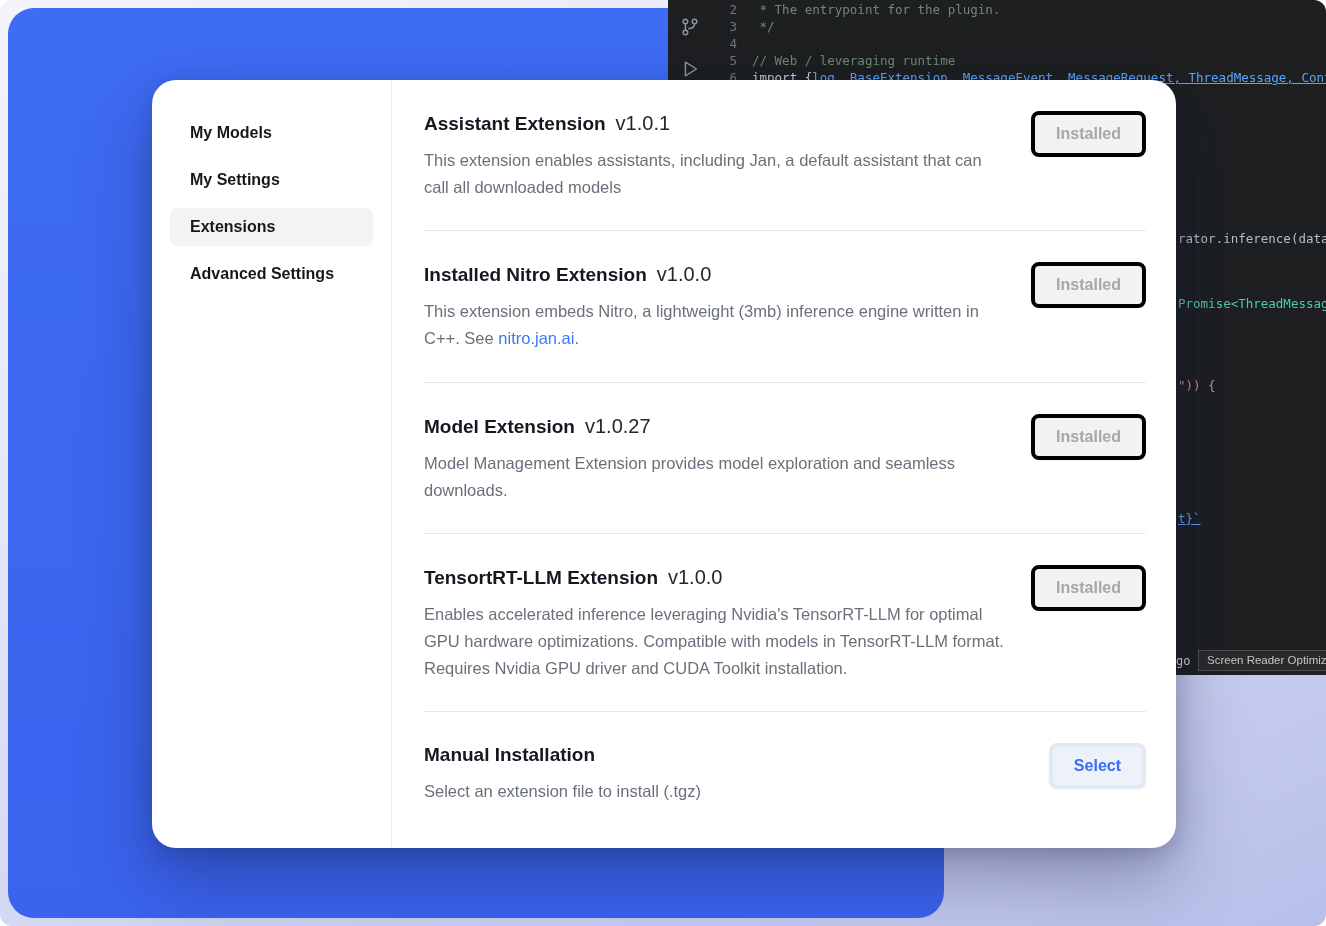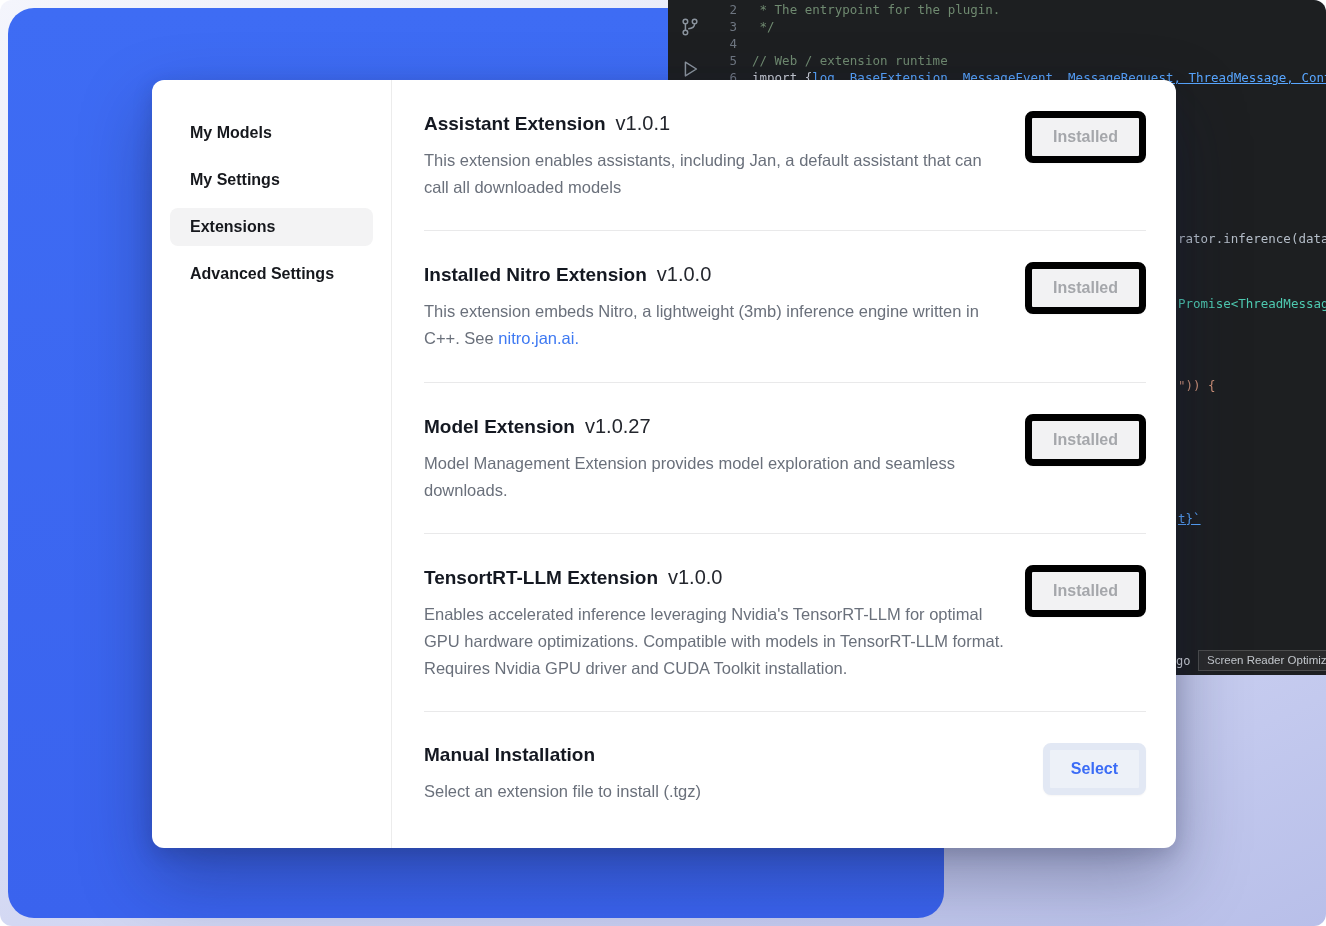--- a/index.html
+++ b/index.html
@@ -46,21 +46,21 @@
     position:absolute; left:530px; right:-4px; top:650px; height:21px;
     background:#2a2a2b; border:1px solid #4d4d4d; color:#c3c7cc;
     font-size:11.5px; line-height:19px; padding:0 8px;
     white-space:nowrap; overflow:hidden;
     font-family:"Liberation Sans",sans-serif;
   }
 
   
   .modal {
     position:absolute; left:152px; top:80px; width:1024px; height:768px;
-    background:var(--modal_bg,#ffffff); border-radius:12px; z-index:3;
+    background:var(--modal_bg,#ffffff); border-radius:24px; z-index:3;
     display:flex; overflow:hidden;
     box-shadow:0 30px 70px rgba(20,25,60,.35), 0 6px 20px rgba(20,25,60,.18);
   }
   .sidebar { width:240px; border-right:1px solid #ececec; padding:34px 18px 0; flex:none; }
   .side-item {
     font-size:16px; font-weight:700; color:#16181d;
     padding:10px 20px; border-radius:8px; margin-bottom:9px; cursor:pointer;
   }
   .side-item.active { background:#f3f3f4; }
 
@@ -73,21 +73,21 @@
   .ext-info { max-width:585px; }
   .ext-title { line-height:26px; }
   .ext-name { font-size:19px; font-weight:700; color:#141821; }
   .ext-ver { font-size:20px; font-weight:400; color:#23262d; margin-left:10px; }
   .ext-desc { margin-top:9px; font-size:16.5px; line-height:1.62; color:#6a707b; }
   .ext-link { color:var(--link_blue,#3e79f2); text-decoration:none; cursor:pointer; }
 
   .btn {
     flex:none; font-family:inherit; font-size:16px; font-weight:600;
     padding:10px 21px; border-radius:8px; cursor:pointer; margin-top:1px;
-    border:7px solid #000000; background:#f2f2f3; color:#a5a7ab;
+    border:4px solid #000000; background:#f2f2f3; color:#a5a7ab;
     box-shadow:0 1px 2px rgba(0,0,0,.04);
   }
   .btn.select { background:#edf1f8; border-color:#e2e8f4; color:#3b6cf6; }
 </style>
 </head>
 <body>
 
 <div class="stage">
 
   <div class="blue-panel"></div>
@@ -115,21 +115,21 @@
       <div class="cl">
           <span class="ln">3</span>
           <span class="ct"> */</span>
         </div>
       <div class="cl">
           <span class="ln">4</span>
           <span class="ct"></span>
         </div>
       <div class="cl">
           <span class="ln">5</span>
-          <span class="ct">// Web / extension runtime</span>
+          <span class="ct">// Web / leveraging runtime</span>
         </div>
       <div class="cl">
           <span class="ln">6</span>
           <span class="ct"><span class="kw">import {</span><span class="imports">log, BaseExtension, MessageEvent, MessageRequest, ThreadMessage, ContentType,</span></span>
         </div>
     </div>
 
     <div class="frag f0">rator.inference(data));</div>
     <div class="frag f1">Promise&lt;ThreadMessage&gt;</div>
     <div class="frag f2">")) {</div>

